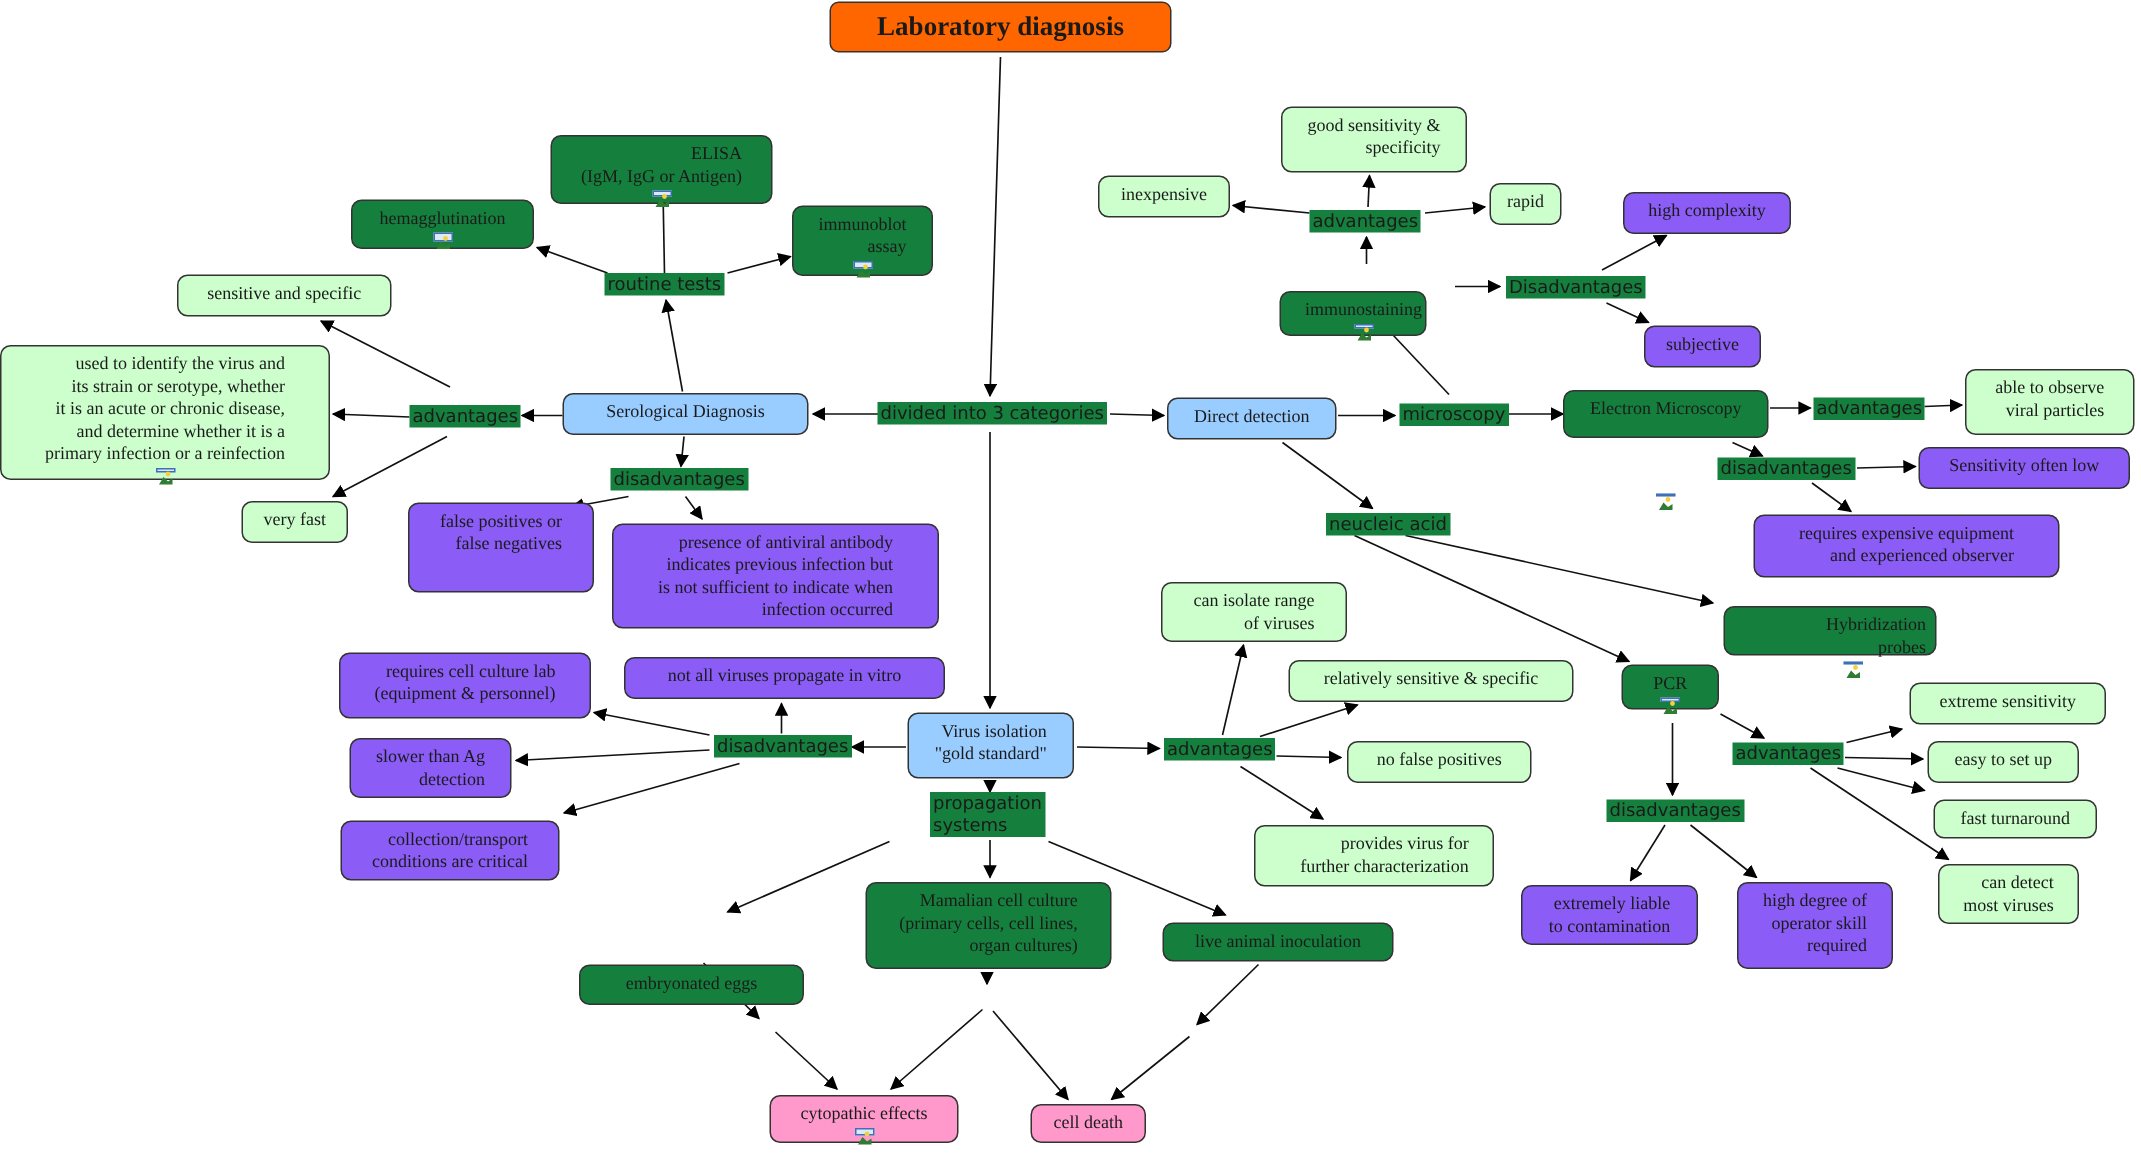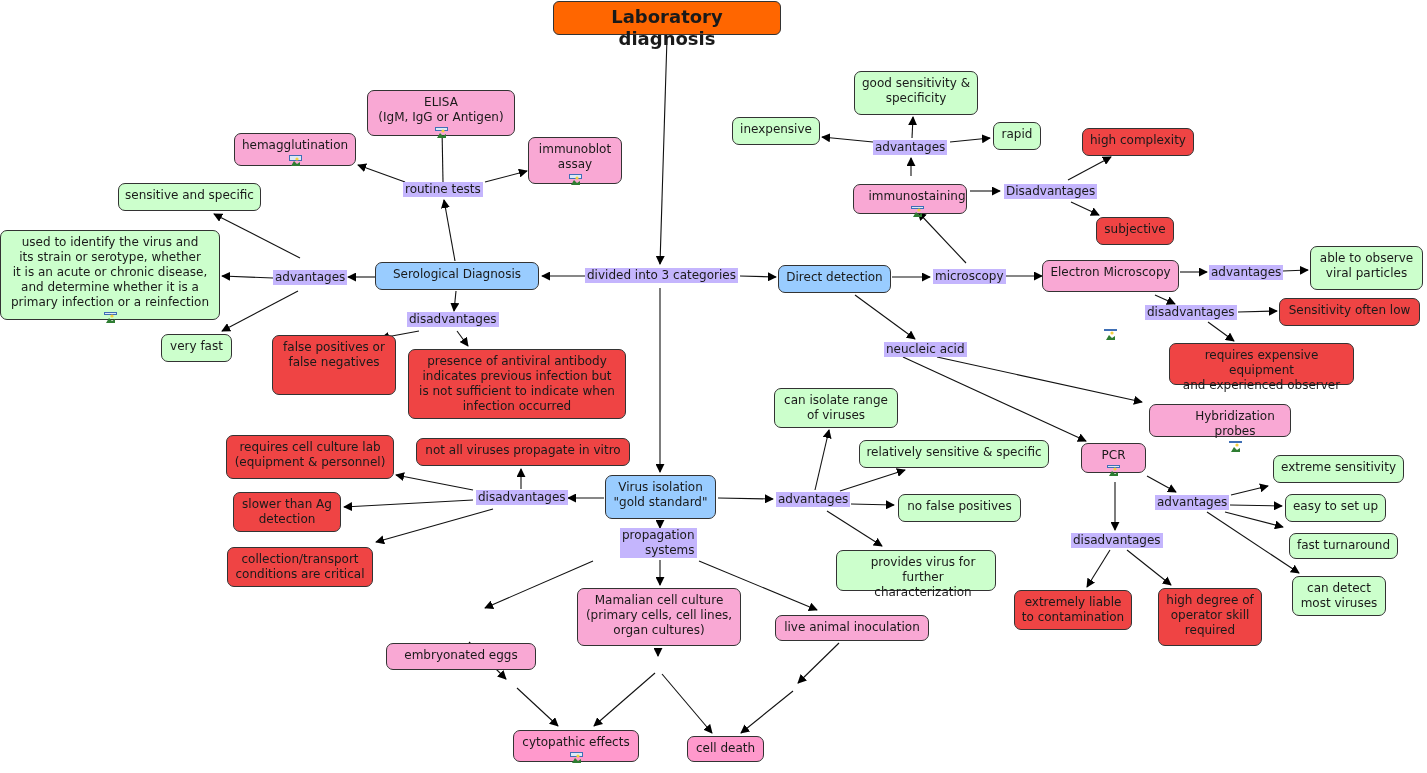--- a/index.html
+++ b/index.html
@@ -1,28 +1,28 @@
 <!DOCTYPE html>
 <html><head>
 <meta charset="utf-8">
 <style>
   html, body { margin:0; padding:0; background:#ffffff; }
   body { width:1427px; height:773px; position:relative; overflow:hidden;
          font-family:"DejaVu Sans", "Liberation Sans", sans-serif; font-size:12px; color:#1a1a1a; }
   #edges { position:absolute; left:0; top:0; width:1427px; height:773px; }
   .node { position:absolute; box-sizing:border-box; border:1px solid #333; border-radius:7px;
-          text-align:center; line-height:15px; padding:4px 6px; white-space:pre-line;
-          display:flex; flex-direction:column; align-items:center; justify-content:flex-start; }
+          text-align:right; line-height:15px; padding:4px 6px; white-space:pre-line;
+          display:flex; flex-direction:column; align-items:center; justify-content:flex-start;font-family:Liberation Serif, serif; }
   .node.title { background:#ff6600; font-weight:bold; font-size:18px; line-height:22px; padding:4px 8px; border-radius:6px; }
   .node.blue { background:#99ccff; }
-  .node.yellow { background:#f9a8d4; }
+  .node.yellow { background:#15803d; }
   .node.green { background:#ccffcc; }
-  .node.gray { background:#ef4444; }
+  .node.gray { background:#8b5cf6; }
   .node.pink { background:#ff99cc; }
-  .label { position:absolute; background:#c4b5fd; padding:0 2px; line-height:15px; text-align:right; white-space:pre-line; }
+  .label { position:absolute; background:#15803d; padding:0 2px; line-height:15px; text-align:left; white-space:pre-line; }
   .imgicon { display:inline-block; width:13px; height:13px; border:1px solid #3f6fb5; background:#dde9f7;
              margin-top:2px; position:relative; box-sizing:border-box; }
   .imgicon svg { position:absolute; left:0; top:0; }
 </style>
 </head>
 <body>
 
 <svg id="edges" xmlns="http://www.w3.org/2000/svg">
   <defs>
     <marker id="ah" viewBox="0 0 10 10" refX="9" refY="5" markerWidth="9" markerHeight="9" orient="auto-start-reverse" markerUnits="userSpaceOnUse">
@@ -153,21 +153,21 @@
 false negatives</div>
 <div class="node gray" style="left:408px;top:349px;width:218px;height:70px;">presence of antiviral antibody
 indicates previous infection but
 is not sufficient to indicate when
 infection occurred</div>
 
 <div class="label" style="left:585px;top:268px;">divided into 3 categories</div>
 
 <div class="label" style="left:933px;top:269px;">microscopy</div>
 <div class="label" style="left:884px;top:342px;">neucleic acid</div>
-<div class="node yellow" style="left:853px;top:184px;width:114px;height:30px;padding-left:20px;">
+<div class="node yellow" style="left:853px;top:194px;width:98px;height:30px;padding-left:20px;">
   <span>immunostaining</span>
   <span class="imgicon"><svg width="11" height="11">
         <circle cx="7" cy="3" r="1.6" fill="#f4d03f"></circle>
         <path d="M1,10 L4,5 L7,8 L10,6 L10,10 Z" fill="#2e7d32"></path>
       </svg></span>
 </div>
 <div class="label" style="left:873px;top:140px;">advantages</div>
 <div class="label" style="left:1004px;top:184px;">Disadvantages</div>
 <div class="node green" style="left:854px;top:71px;width:124px;height:44px;">good sensitivity &amp;
 specificity</div>
@@ -181,21 +181,21 @@
   <span class="imgicon"><svg width="11" height="11">
         <circle cx="7" cy="3" r="1.6" fill="#f4d03f"></circle>
         <path d="M1,10 L4,5 L7,8 L10,6 L10,10 Z" fill="#2e7d32"></path>
       </svg></span>
 </div>
 <div class="label" style="left:1209px;top:265px;">advantages</div>
 <div class="label" style="left:1145px;top:305px;">disadvantages</div>
 <div class="node green" style="left:1310px;top:246px;width:113px;height:44px;">able to observe
 viral particles</div>
 <div class="node gray" style="left:1279px;top:298px;width:141px;height:28px;">Sensitivity often low</div>
-<div class="node gray" style="left:1169px;top:343px;width:185px;height:42px;">requires expensive equipment
+<div class="node gray" style="left:1169px;top:343px;width:204px;height:42px;">requires expensive equipment
 and experienced observer</div>
 
 <div class="node yellow" style="left:1149px;top:404px;width:142px;height:33px;padding-left:36px;">
   <span>Hybridization probes</span>
   <span class="imgicon"><svg width="11" height="11">
         <circle cx="7" cy="3" r="1.6" fill="#f4d03f"></circle>
         <path d="M1,10 L4,5 L7,8 L10,6 L10,10 Z" fill="#2e7d32"></path>
       </svg></span>
 </div>
 <div class="node yellow" style="left:1081px;top:443px;width:65px;height:30px;">

